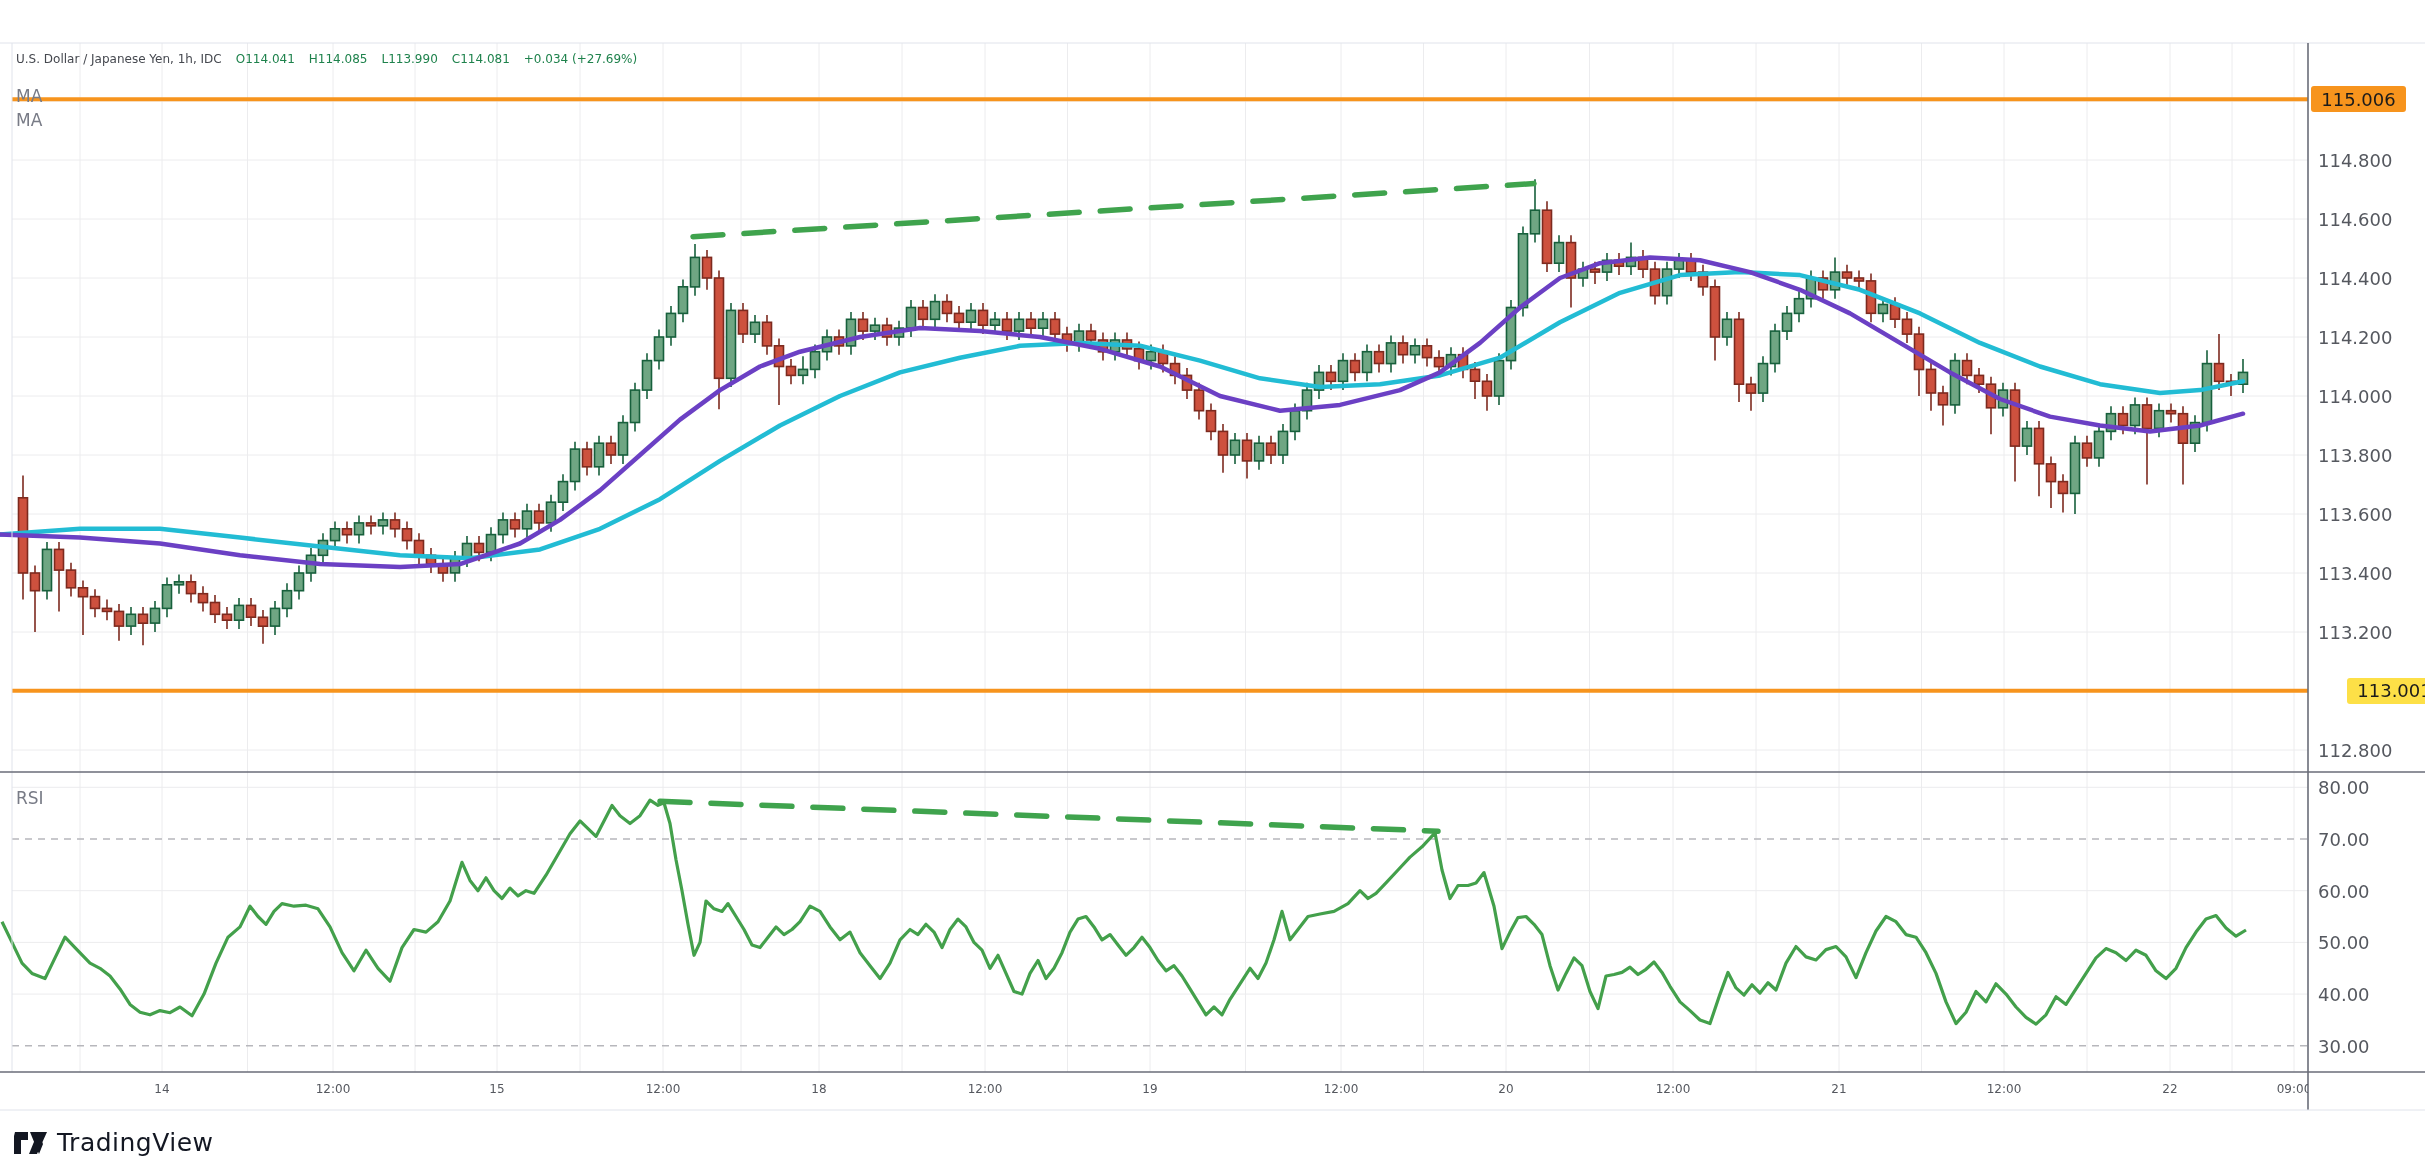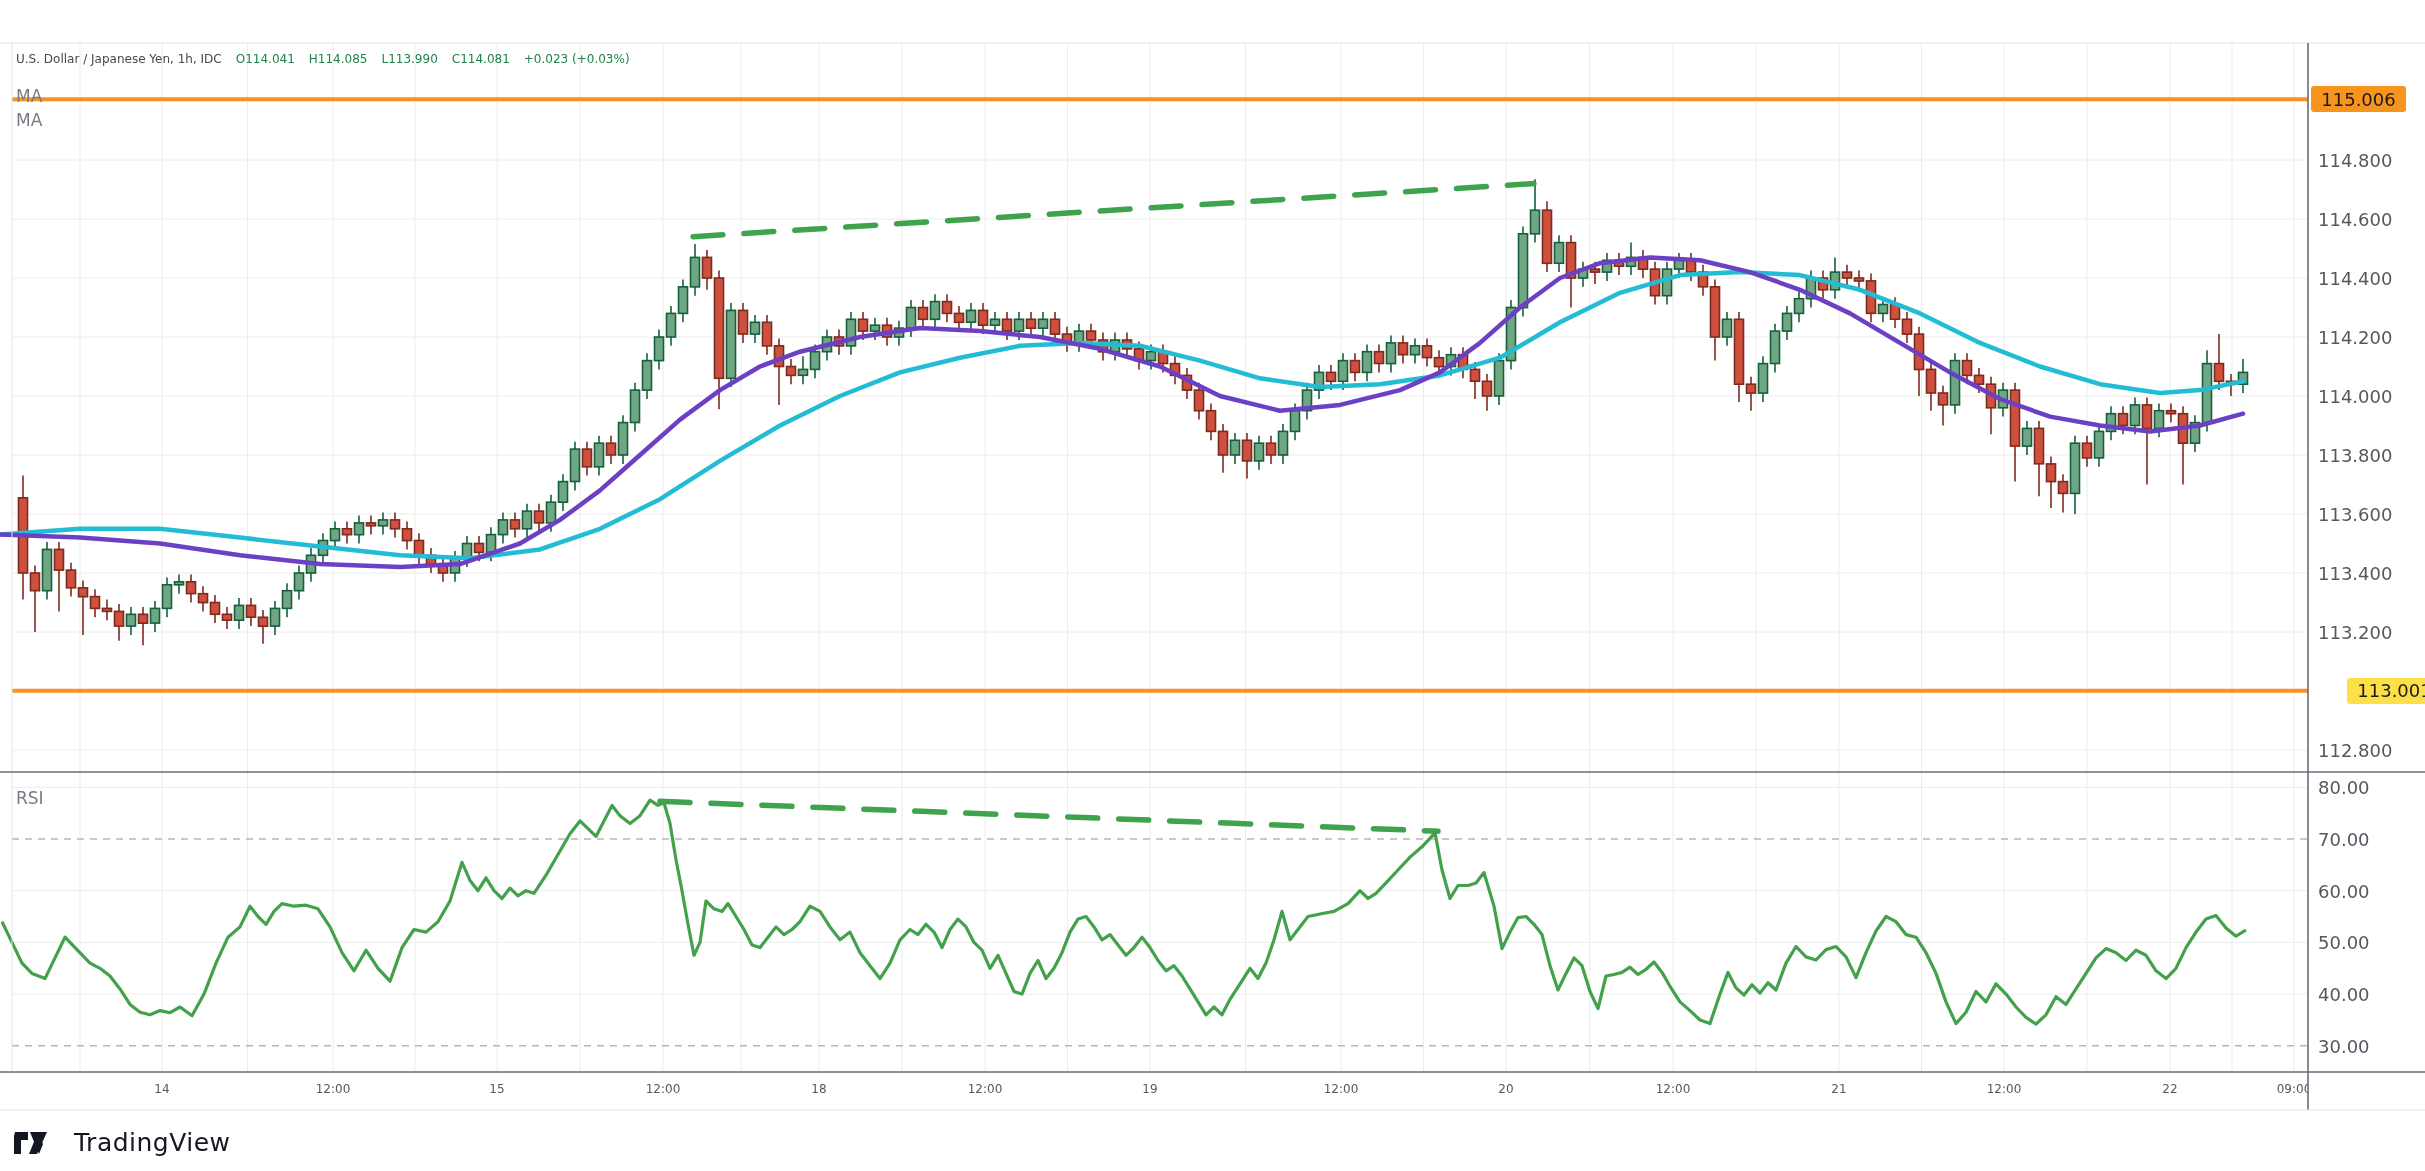--- a/index.html
+++ b/index.html
@@ -12,21 +12,21 @@
   #symbol-title{color:#45484f;}
   .ohlc{color:#1e824c;}
   .ma-label{left:16px;font-size:17px;color:#787b86;}
   #rsi-label{left:16px;top:788px;font-size:17px;color:#787b86;}
   .price-tick{left:2318px;font-size:18px;color:#55585f;transform:translateY(-50%);}
   .rsi-tick{left:2318px;font-size:18px;color:#55585f;transform:translateY(-50%);}
   .time-tick{top:1082px;font-size:12px;color:#55585f;transform:translateX(-50%);}
   .level-chip{left:2311px;width:95px;height:26px;border-radius:3px;display:flex;align-items:center;
               justify-content:center;font-size:18px;color:#1b1b1b;transform:translateY(-50%);}
   #time-axis-clip{left:0;top:1072px;width:2308px;height:40px;overflow:hidden;}
-  #logo{left:14px;top:1128px;display:flex;align-items:center;gap:26px;}
+  #logo{left:14px;top:1128px;display:flex;align-items:center;gap:9px;}
   #logo-text{font-size:25px;color:#131722;letter-spacing:0.5px;}
 </style>
 </head>
 <body>
 
 <div id="stage">
 
   <svg id="chart-svg" width="2425" height="1171">
       <line x1="162" y1="43" x2="162" y2="1072" stroke="#ECECEE" stroke-width="1"></line>
       <line x1="247.5" y1="43" x2="247.5" y2="1072" stroke="#ECECEE" stroke-width="1"></line>
@@ -460,21 +460,21 @@
       <line x1="2308" y1="43" x2="2308" y2="1110" stroke="#6A6D78" stroke-width="1.6"></line>
       <line x1="0" y1="1110" x2="2425" y2="1110" stroke="#E0E3EB" stroke-width="1"></line>
     </svg>
 
   <div class="abs" id="legend-row">
     <span id="symbol-title">U.S. Dollar / Japanese Yen, 1h, IDC</span>
     <span class="ohlc">O114.041</span>
     <span class="ohlc">H114.085</span>
     <span class="ohlc">L113.990</span>
     <span class="ohlc">C114.081</span>
-    <span class="ohlc">+0.023 (+0.03%)</span>
+    <span class="ohlc">+0.034 (+27.69%)</span>
   </div>
   <div class="abs ma-label" style="top:86px;">MA</div>
   <div class="abs ma-label" style="top:110px;">MA</div>
   <div class="abs" id="rsi-label">RSI</div>
 
   <div class="abs" id="price-axis-labels">
       <div class="abs price-tick" style="top: 160px;">114.800</div>
       <div class="abs price-tick" style="top: 219px;">114.600</div>
       <div class="abs price-tick" style="top: 278px;">114.400</div>
       <div class="abs price-tick" style="top: 337px;">114.200</div>

